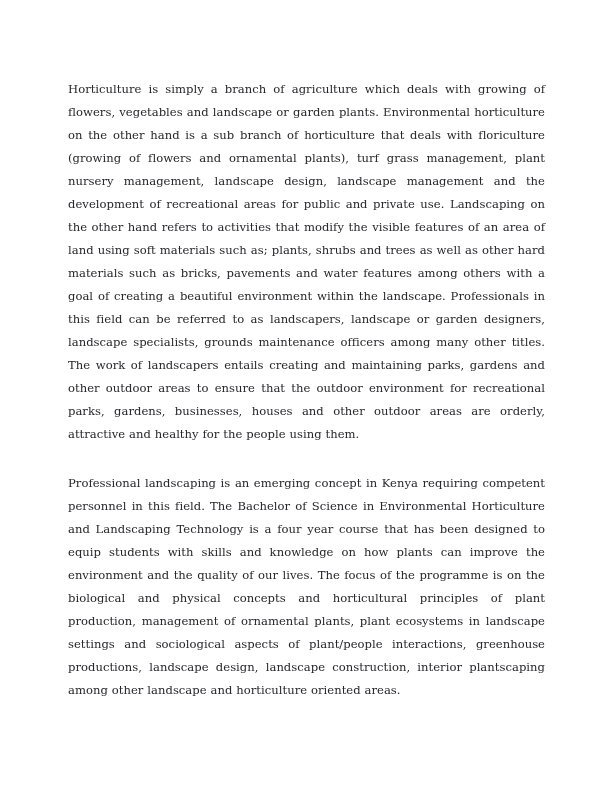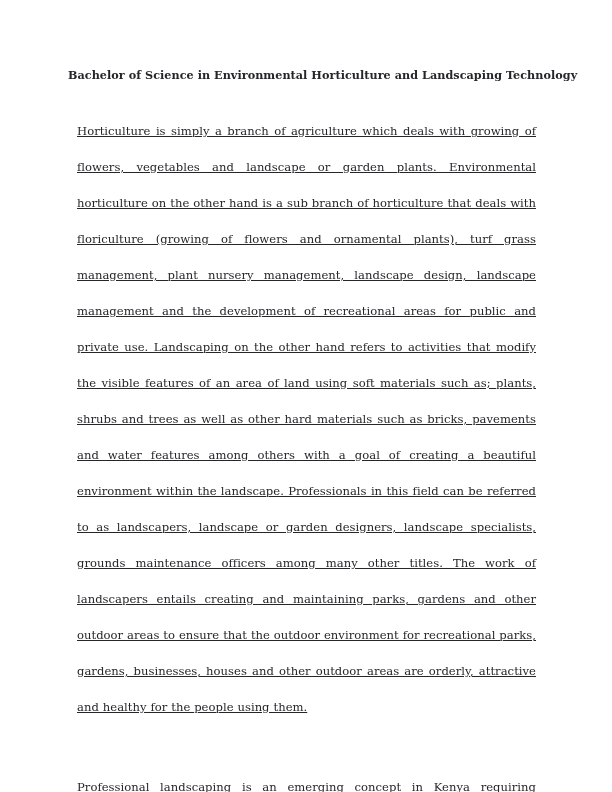--- a/index.html
+++ b/index.html
@@ -27,43 +27,41 @@
     line-height: 26px;
     color: #26262a;
     text-align: left;
     margin: 0;
     letter-spacing: 0.05px;
     white-space: nowrap;
   }
   .para {
     font-family: "DejaVu Serif", "Liberation Serif", serif;
     font-size: 11.6px;
-    line-height: 36px;
+    line-height: 23px;
     color: #26262a;
     text-align: justify;
     text-justify: inter-word;
-    margin: 9px;
+    margin: 0;
     letter-spacing: 0.02px;
     word-spacing: 0.2px;
-    text-decoration: underline;
   }
   .para-gap {
     height: 26px;
   }
   .title-gap {
     height: 16px;
   }
 </style>
 </head>
 <body>
 
 <div class="page">
   <div class="content">
 
-    <h1 class="doc-title">Bachelor of Science in Environmental Horticulture and Landscaping Technology</h1>
 
     <div class="title-gap"></div>
 
     <p class="para">Horticulture is simply a branch of agriculture which deals with growing of flowers, vegetables and landscape or garden plants. Environmental horticulture on the other hand is a sub branch of horticulture that deals with floriculture (growing of flowers and ornamental plants), turf grass management, plant nursery management, landscape design, landscape management and the development of recreational areas for public and private use. Landscaping on the other hand refers to activities that modify the visible features of an area of land using soft materials such as; plants, shrubs and trees as well as other hard materials such as bricks, pavements and water features among others with a goal of creating a beautiful environment within the landscape. Professionals in this field can be referred to as landscapers, landscape or garden designers, landscape specialists, grounds maintenance officers among many other titles. The work of landscapers entails creating and maintaining parks, gardens and other outdoor areas to ensure that the outdoor environment for recreational parks, gardens, businesses, houses and other outdoor areas are orderly, attractive and healthy for the people using them.</p>
 
     <div class="para-gap"></div>
 
     <p class="para">Professional landscaping is an emerging concept in Kenya requiring competent personnel in this field. The Bachelor of Science in Environmental Horticulture and Landscaping Technology is a four year course that has been designed to equip students with skills and knowledge on how plants can improve the environment and the quality of our lives. The focus of the programme is on the biological and physical concepts and horticultural principles of plant production, management of ornamental plants, plant ecosystems in landscape settings and sociological aspects of plant/people interactions, greenhouse productions, landscape design, landscape construction, interior plantscaping among other landscape and horticulture oriented areas.</p>
 
   </div>

